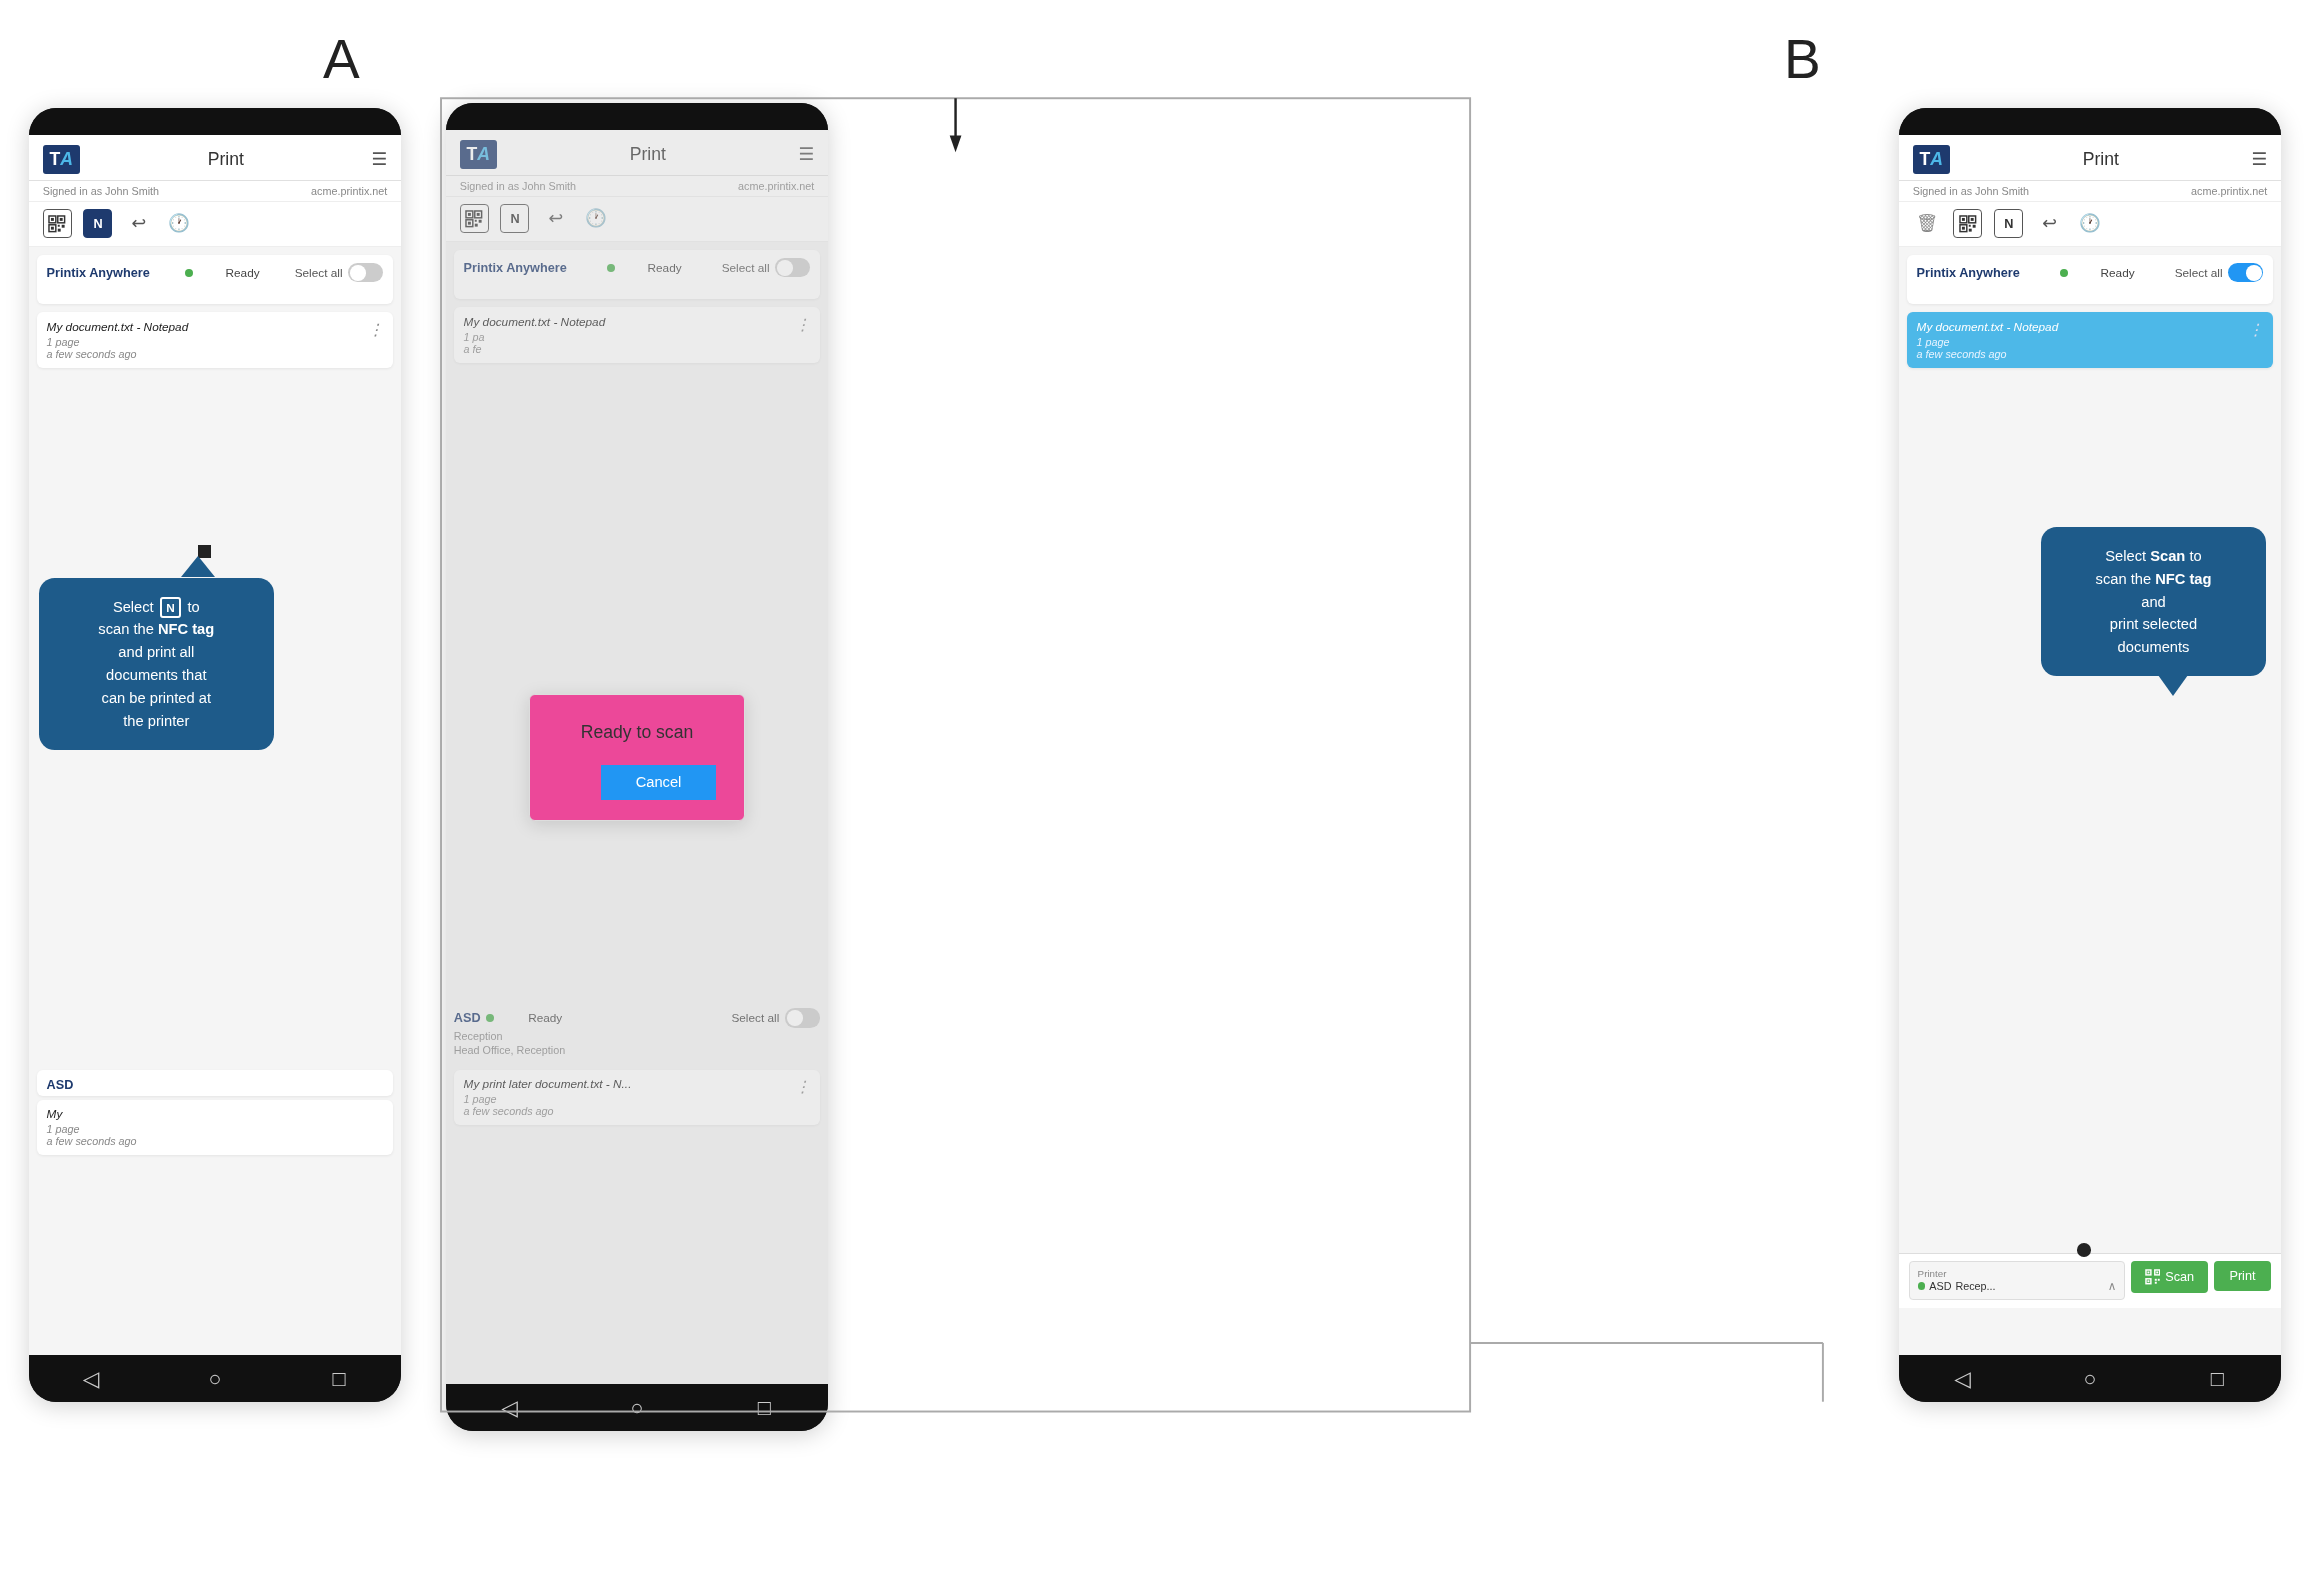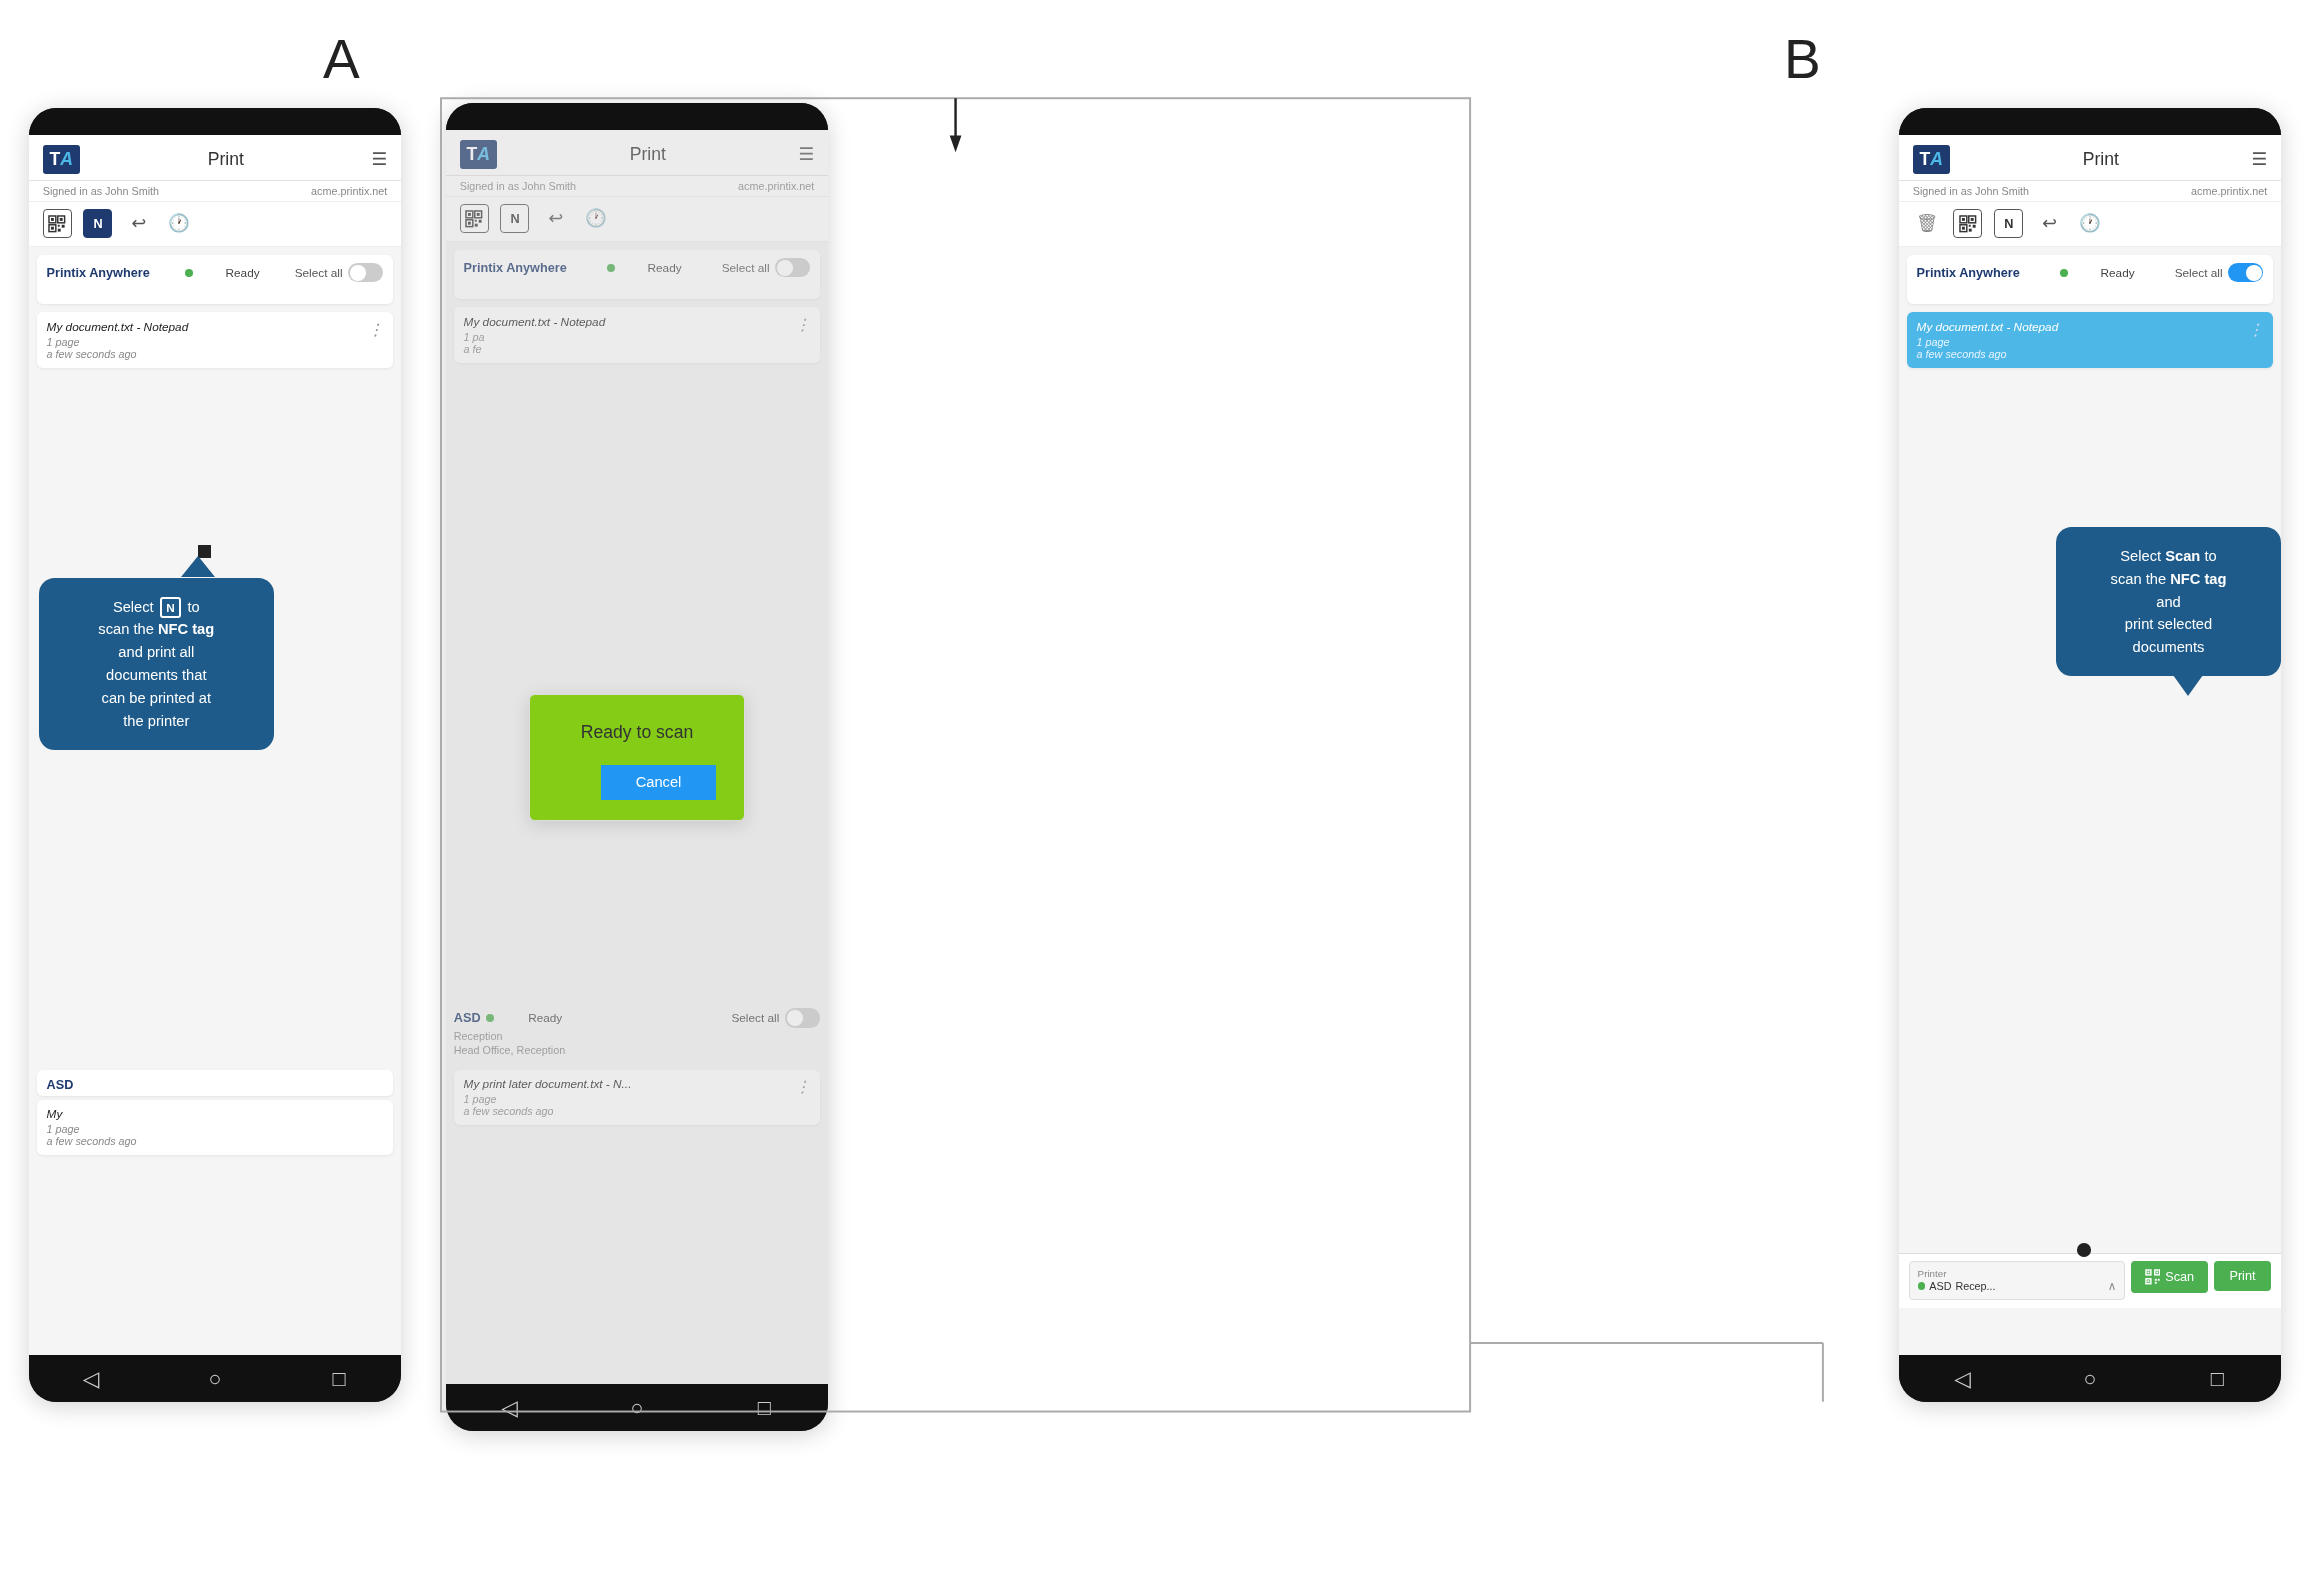--- a/index.html
+++ b/index.html
@@ -296,21 +296,21 @@
       position: absolute;
       top: 0; left: 0; right: 0; bottom: 0;
       background: rgba(200,200,200,0.35);
       display: flex;
       align-items: center;
       justify-content: center;
       z-index: 10;
     }
 
     .modal-box {
-      background: #84cc16;
+      background: #ec4899;
       border-radius: 5.9px;
       padding: 27.4px 27.4px 19.6px 27.4px;
       min-width: 216px;
       text-align: center;
       box-shadow: 0 3.9px 17.6px rgba(0,0,0,0.13);
       border: 1.5px solid #ddd;
     }
 
     .modal-title {
       font-size: 17.6px;
@@ -695,21 +695,21 @@
 
         <div class="doc-item doc-item-selected">
           <div>
             <div class="doc-title doc-title-white">My document.txt - Notepad</div>
             <div class="doc-meta doc-meta-white">1 page</div>
             <div class="doc-meta doc-meta-white">a few seconds ago</div>
           </div>
           <span class="doc-more doc-more-white">⋮</span>
         </div>
 
-        <div style="position:absolute; right:0; top:392px; z-index:20;">
+        <div style="position:absolute; right:15px; top:392px; z-index:20;">
           <div style="
             background:#1e5b8a;
             color:#fff;
             border-radius:15.7px;
             padding:17.6px 19.6px;
             font-size:14.7px;
             line-height:1.55;
             text-align:center;
             width:225px;
             position:relative;

